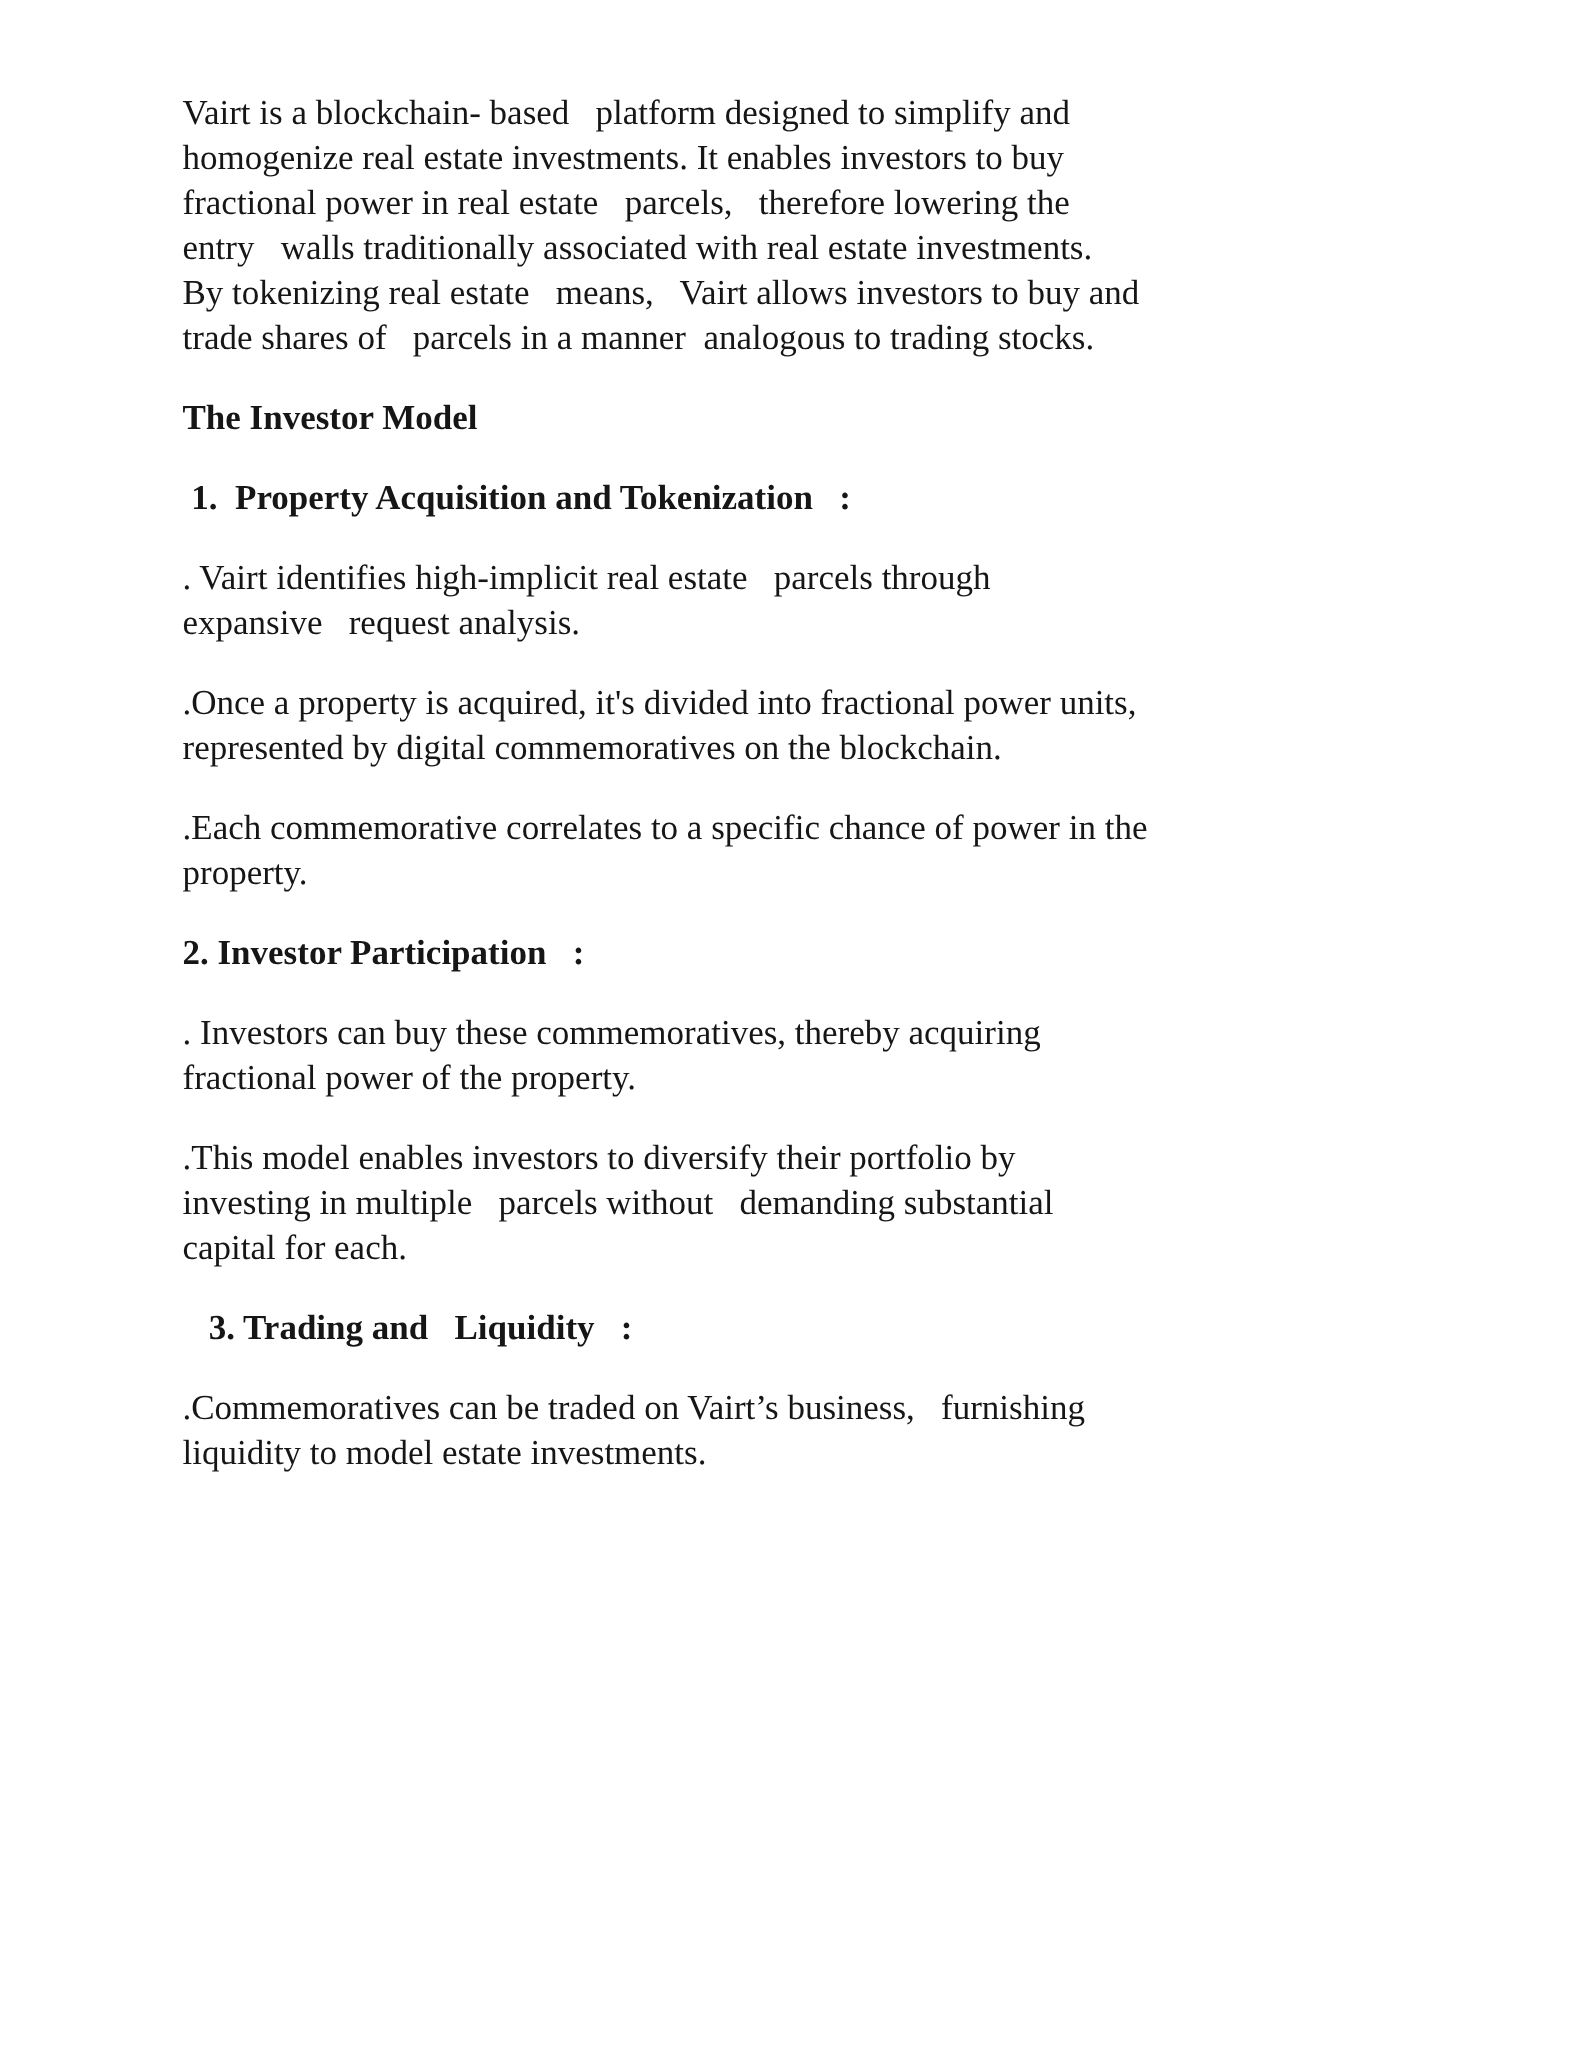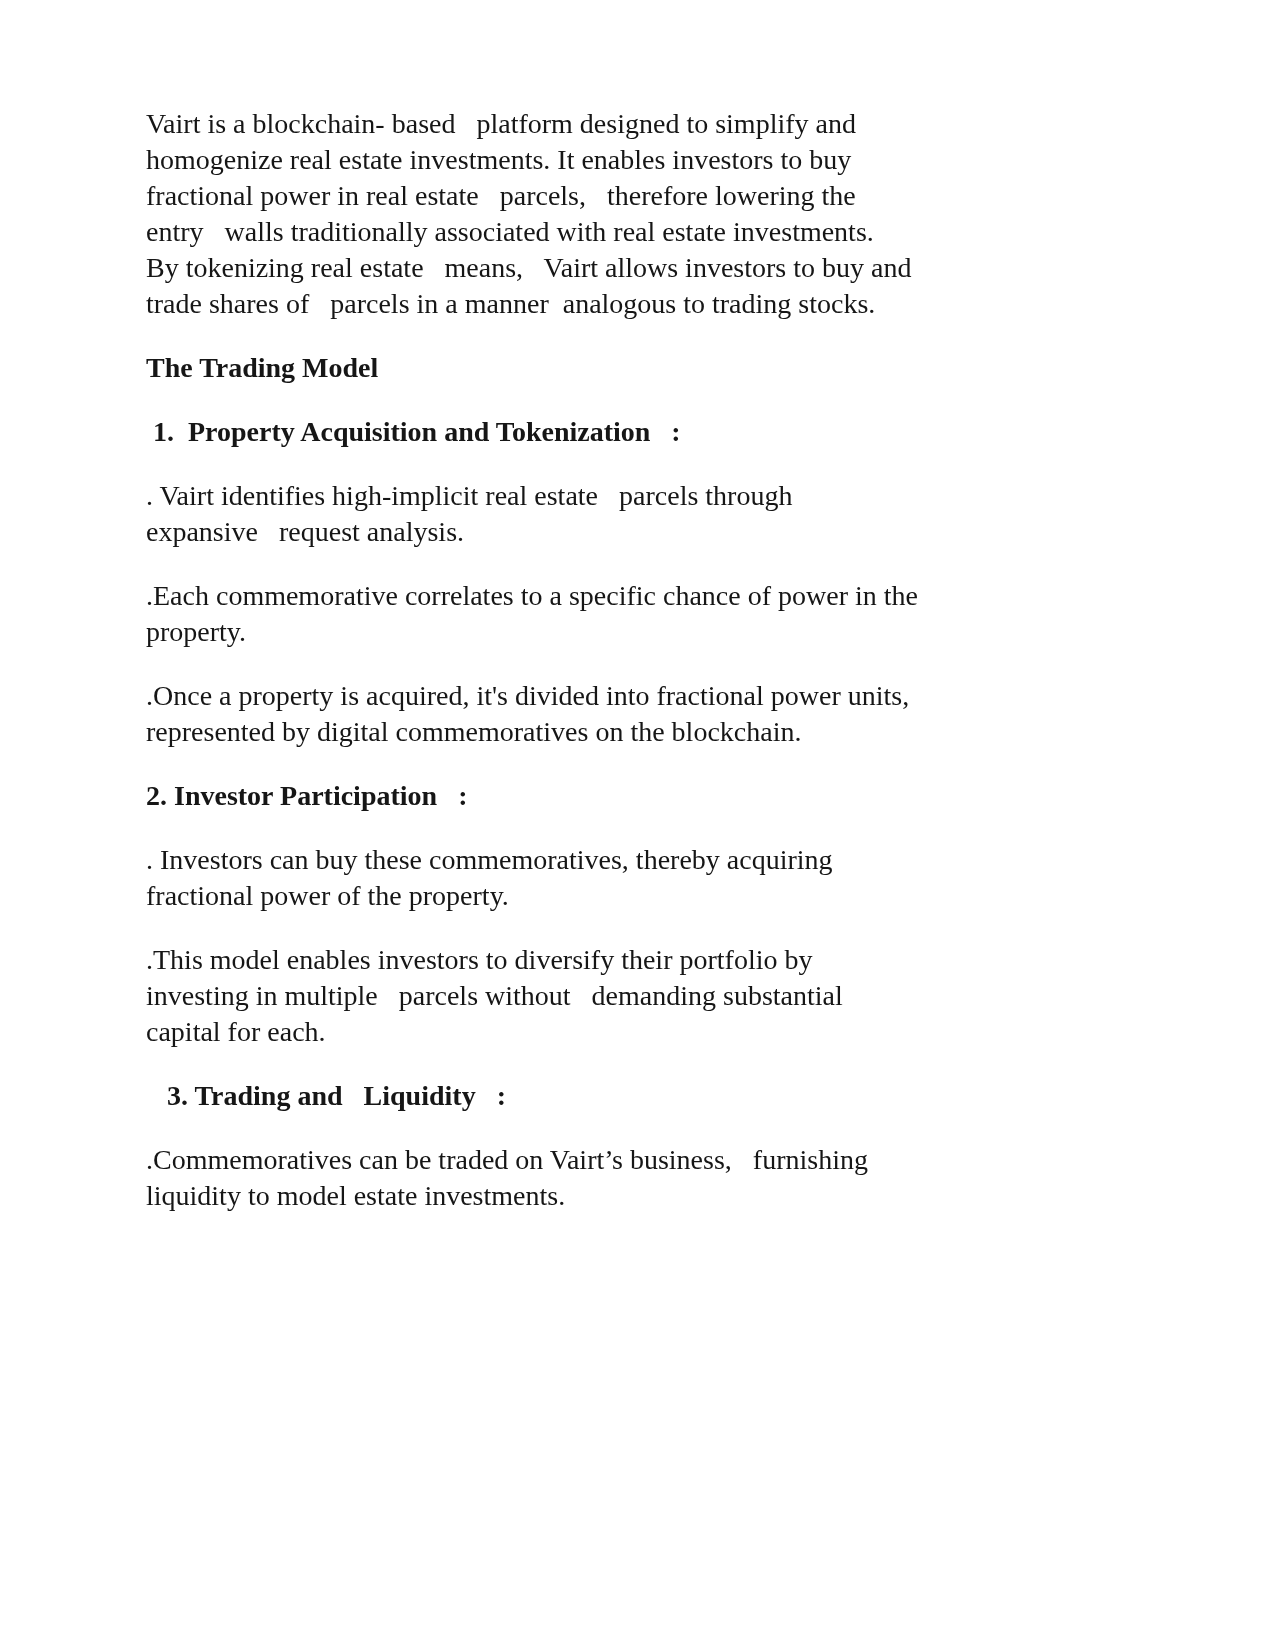--- a/index.html
+++ b/index.html
@@ -9,21 +9,21 @@
   }
   body {
     width: 1275px;
     height: 1650px;
     background: #ffffff;
     font-family: "Liberation Serif", "DejaVu Serif", serif;
     color: #161616;
     overflow: hidden;
   }
   .doc {
-    padding: 106px 112px 0 146px;
+    padding: 73px 112px 0 146px;
   }
   .block {
     white-space: pre-wrap;      
     font-size: 28px;
     line-height: 36px;
     margin: 0 0 28px 0;
     font-weight: normal;
     color: inherit;
   }
   .heading {
@@ -35,33 +35,33 @@
 
 <div class="doc">
 
   <p class="block">Vairt is a blockchain- based   platform designed to simplify and
 homogenize real estate investments. It enables investors to buy
 fractional power in real estate   parcels,   therefore lowering the
 entry   walls traditionally associated with real estate investments.
 By tokenizing real estate   means,   Vairt allows investors to buy and
 trade shares of   parcels in a manner  analogous to trading stocks.</p>
 
-  <h2 class="block heading">The Trading Model</h2>
+  <h2 class="block heading">The Investor Model</h2>
 
 
   <h3 class="block heading"> 1.  Property Acquisition and Tokenization   :</h3>
 
   <p class="block">. Vairt identifies high-implicit real estate   parcels through
 expansive   request analysis.</p>
 
+  <p class="block">.Once a property is acquired, it's divided into fractional power units,
+represented by digital commemoratives on the blockchain.</p>
+
   <p class="block">.Each commemorative correlates to a specific chance of power in the
 property.</p>
-
-  <p class="block">.Once a property is acquired, it's divided into fractional power units,
-represented by digital commemoratives on the blockchain.</p>
 
   <h3 class="block heading">2. Investor Participation   :</h3>
 
   <p class="block">. Investors can buy these commemoratives, thereby acquiring
 fractional power of the property.</p>
 
   <p class="block">.This model enables investors to diversify their portfolio by
 investing in multiple   parcels without   demanding substantial
 capital for each.</p>
 

